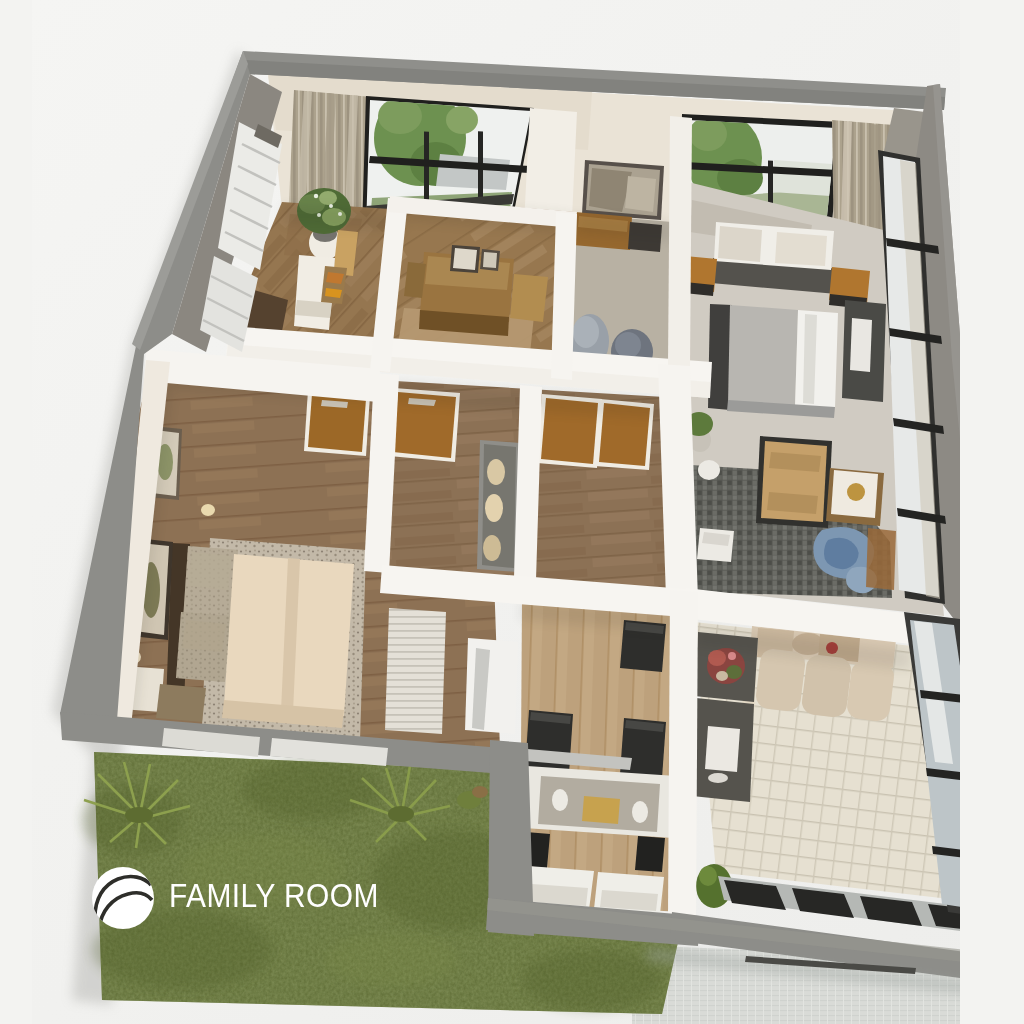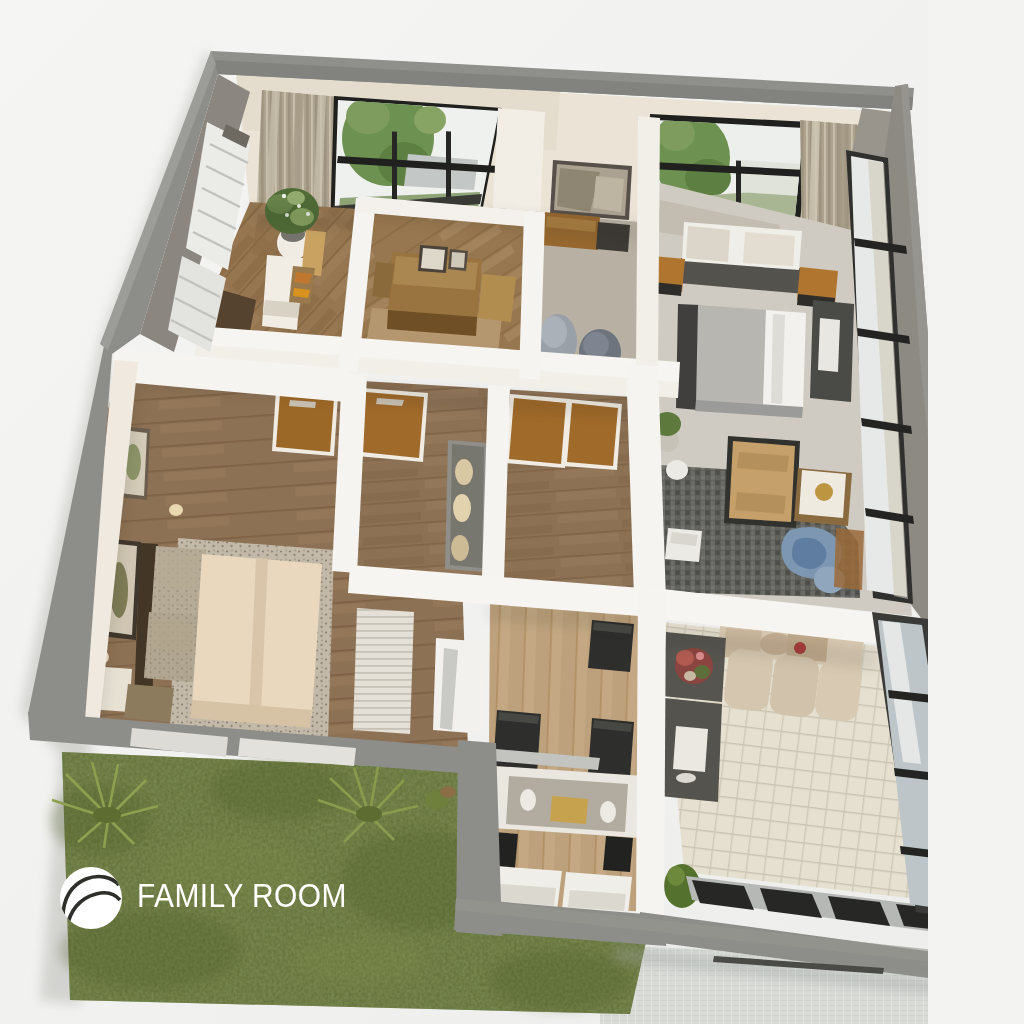--- a/index.html
+++ b/index.html
@@ -1,17 +1,17 @@
 <!DOCTYPE html>
 <html><head>
 <meta charset="utf-8">
 <style>
   html,body{margin:0;padding:0;background:#f3f3f1;}
   #stage{position:relative;width:928px;height:1024px;overflow:hidden;
-         font-family:"Liberation Sans", sans-serif;}
+         font-family:"Liberation Sans", sans-serif;margin-left:32px;}
   svg{display:block;}
 </style>
 </head>
 <body>
 <div id="stage">
 <svg width="1024" height="1024" viewBox="0 0 1024 1024" xmlns="http://www.w3.org/2000/svg">
 <defs>
   <linearGradient id="bggrad" x1="0" y1="0" x2="1" y2="1">
     <stop offset="0" stop-color="#f5f5f3"></stop>
     <stop offset="1" stop-color="#ededeb"></stop>

